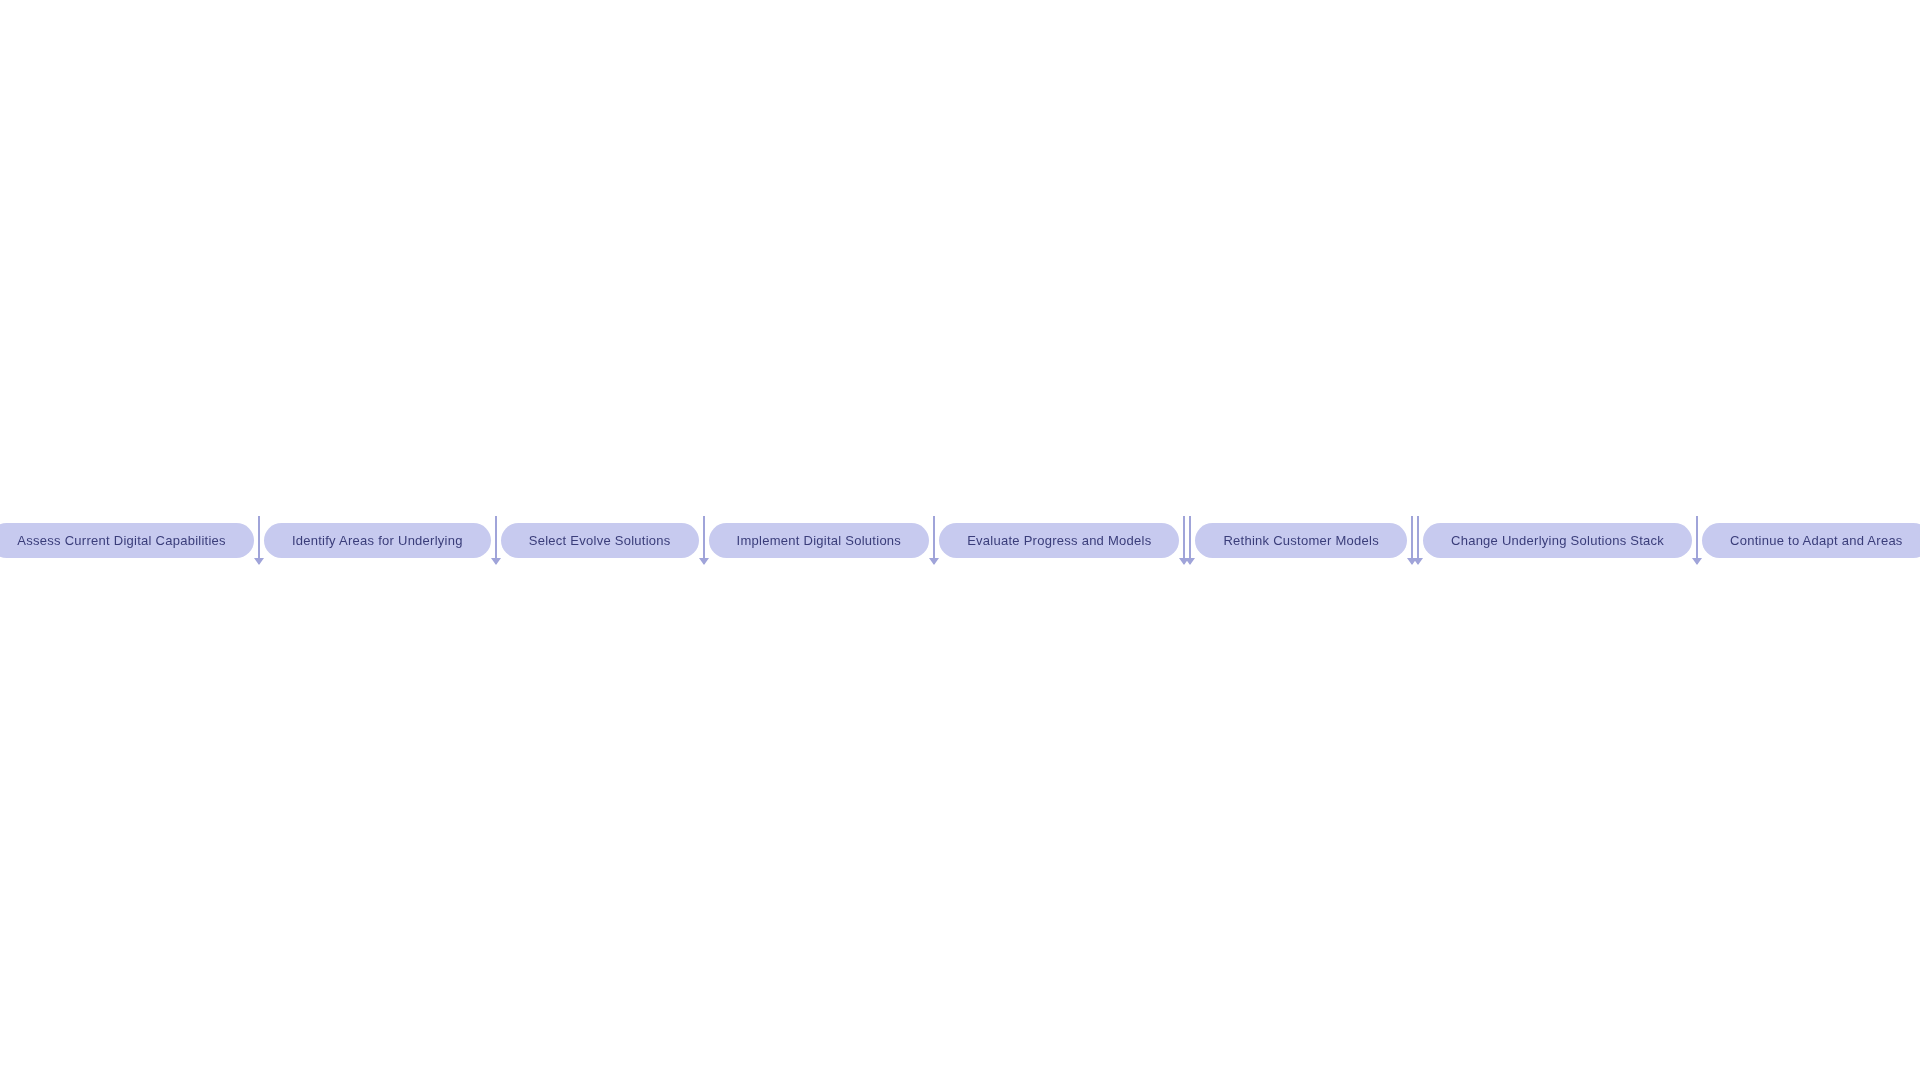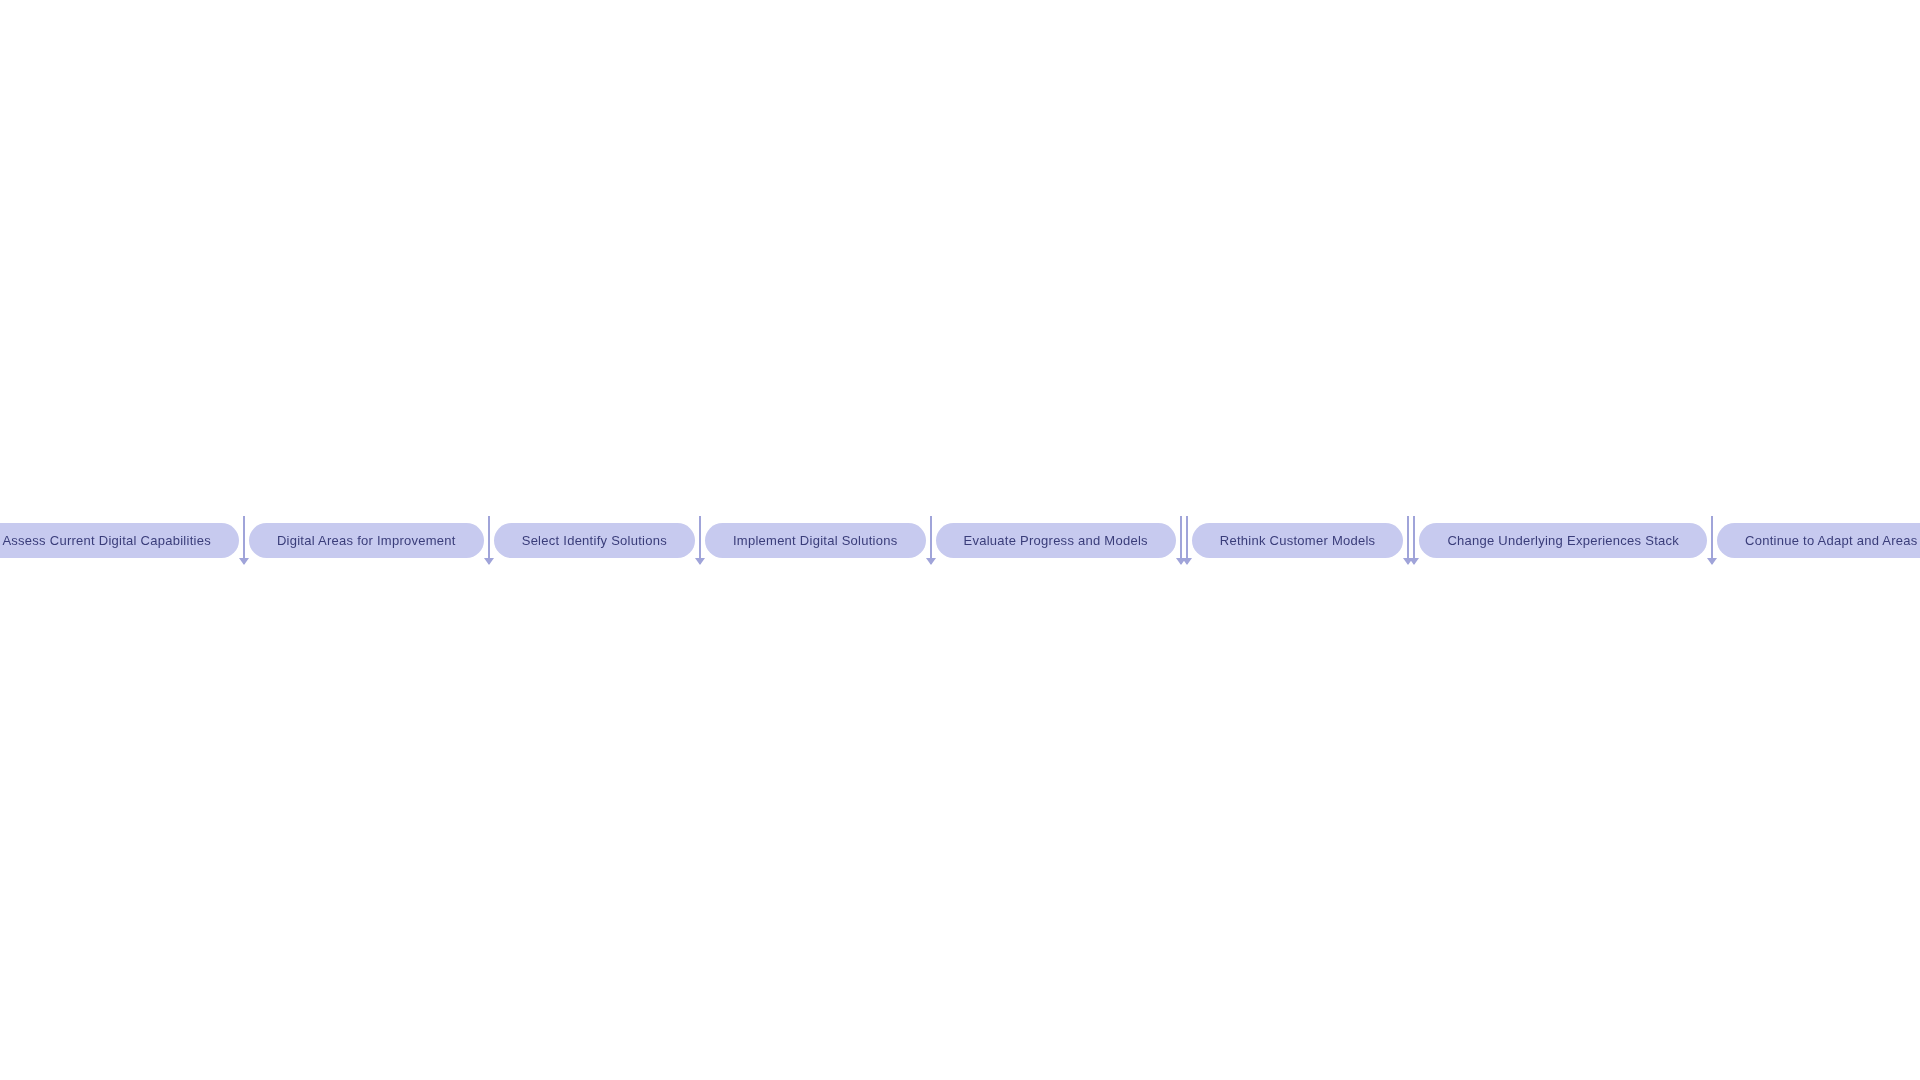--- a/index.html
+++ b/index.html
@@ -68,36 +68,36 @@
     }
   </style>
 </head>
 <body>
 
 <div class="flowchart-container">
 
   <div class="flow-node" id="node-1">Assess Current Digital Capabilities</div>
   <div class="connector"></div>
 
-  <div class="flow-node" id="node-2">Digital Areas for Improvement</div>
+  <div class="flow-node" id="node-2">Identify Areas for Underlying</div>
   <div class="connector"></div>
 
-  <div class="flow-node" id="node-3">Select Identify Solutions</div>
+  <div class="flow-node" id="node-3">Select Evolve Solutions</div>
   <div class="connector"></div>
 
   <div class="flow-node" id="node-4">Implement Digital Solutions</div>
   <div class="connector"></div>
 
   <div class="flow-node" id="node-5">Evaluate Progress and Models</div>
   <div class="connector"></div>
 
   <div class="connector"></div>
 
   <div class="flow-node" id="node-7">Rethink Customer Models</div>
   <div class="connector"></div>
 
   <div class="connector"></div>
 
-  <div class="flow-node wide" id="node-9">Change Underlying Experiences Stack</div>
+  <div class="flow-node wide" id="node-9">Change Underlying Solutions Stack</div>
   <div class="connector"></div>
 
   <div class="flow-node" id="node-10">Continue to Adapt and Areas</div>
 </div>
 
 </body></html>

